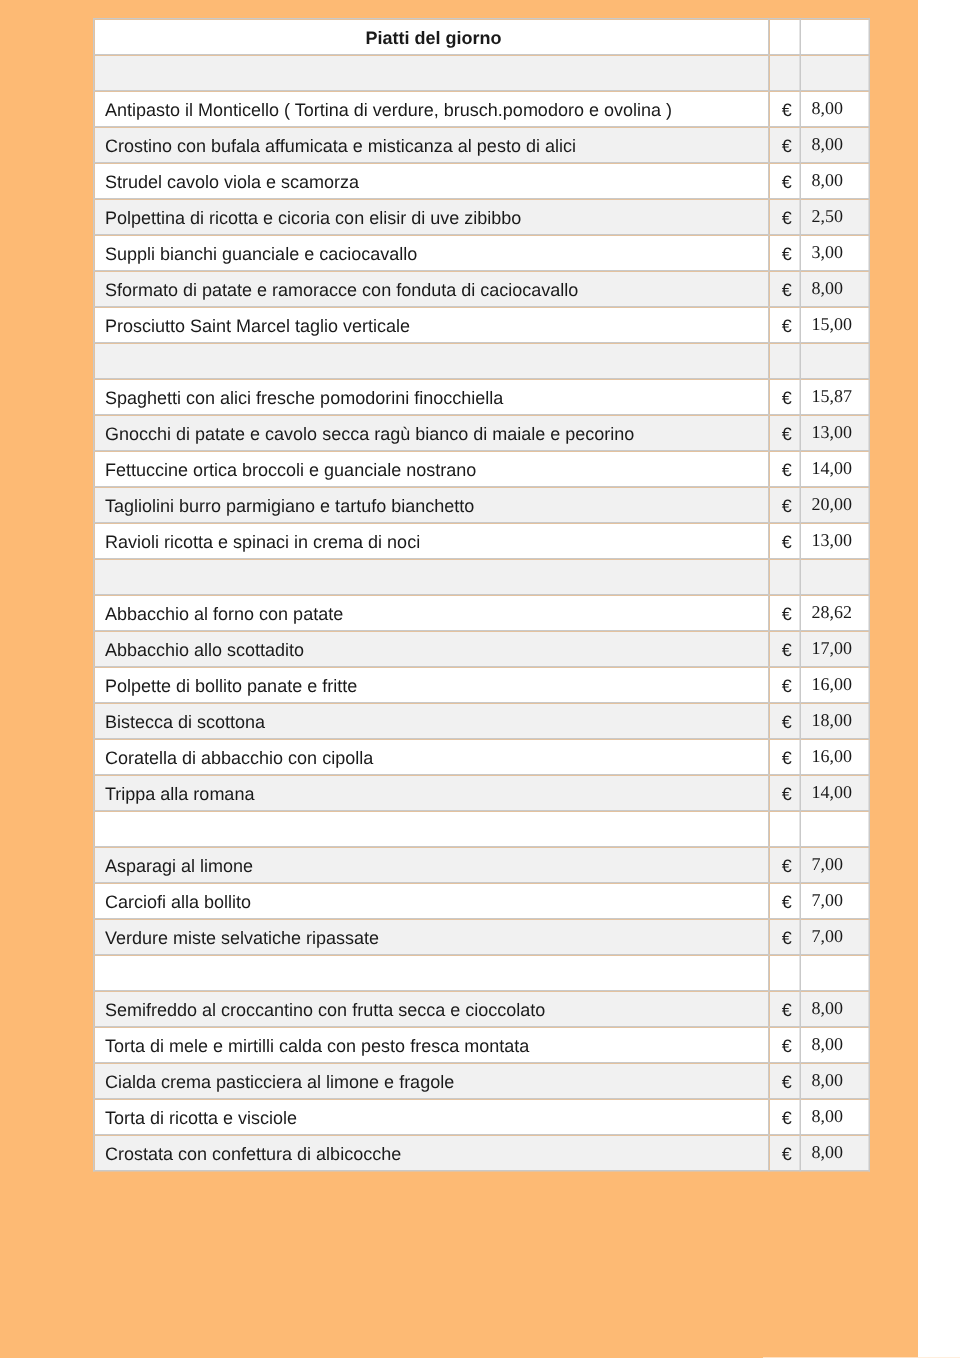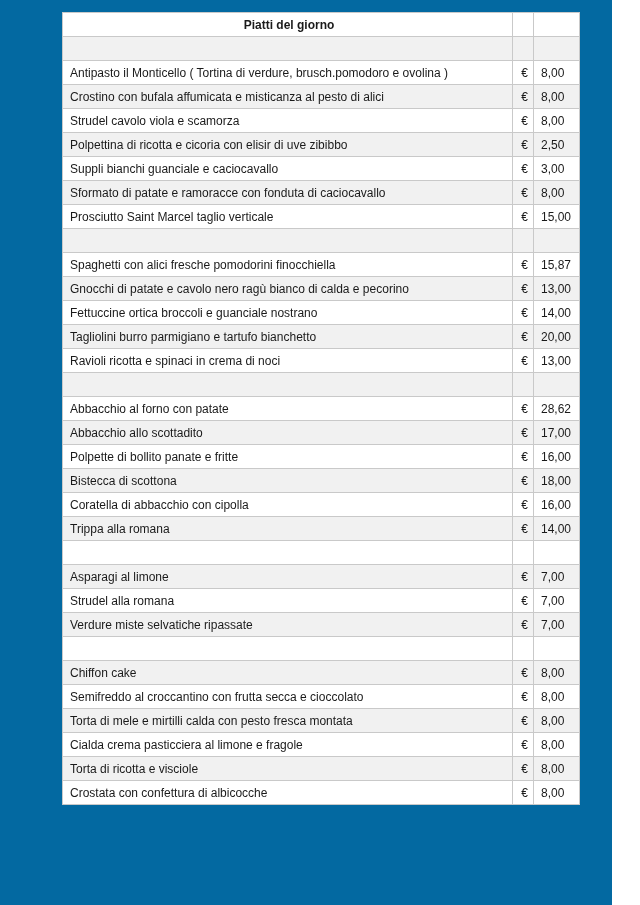--- a/index.html
+++ b/index.html
@@ -8,21 +8,21 @@
     padding: 0;
     background: #ffffff;
     width: 640px;
     height: 905px;
     font-family: "Liberation Sans", sans-serif;
   }
   .page {
     position: relative;
     width: 612px;
     height: 905px;
-    background: #0369a1;
+    background: #fdba74;
   }
   table.menu {
     position: absolute;
     left: 62px;
     top: 12px;
     width: 517px;
     border-collapse: collapse;
     table-layout: fixed;
   }
   table.menu td {
@@ -39,20 +39,21 @@
   table.menu tr:nth-child(even) td {
     background: #f1f1f1;
   }
   td.euro {
     text-align: center;
     padding: 0;
   }
   td.price {
     text-align: left;
     padding-left: 6px;
+    font-family: Liberation Serif, serif;
   }
   td.header-cell {
     font-weight: bold;
     text-align: center;
     font-size: 13px;
     padding: 0;
     color: #000000;
   }
 </style>
 </head>
@@ -115,21 +116,21 @@
           <td></td>
           <td class="euro"></td>
           <td class="price"></td>
         </tr>
         <tr>
           <td>Spaghetti con alici fresche pomodorini finocchiella</td>
           <td class="euro">€</td>
           <td class="price">15,87</td>
         </tr>
         <tr>
-          <td>Gnocchi di patate e cavolo nero ragù bianco di calda e pecorino</td>
+          <td>Gnocchi di patate e cavolo secca ragù bianco di maiale e pecorino</td>
           <td class="euro">€</td>
           <td class="price">13,00</td>
         </tr>
         <tr>
           <td>Fettuccine ortica broccoli e guanciale nostrano</td>
           <td class="euro">€</td>
           <td class="price">14,00</td>
         </tr>
         <tr>
           <td>Tagliolini burro parmigiano e tartufo bianchetto</td>
@@ -180,38 +181,33 @@
           <td></td>
           <td class="euro"></td>
           <td class="price"></td>
         </tr>
         <tr>
           <td>Asparagi al limone</td>
           <td class="euro">€</td>
           <td class="price">7,00</td>
         </tr>
         <tr>
-          <td>Strudel alla romana</td>
+          <td>Carciofi alla bollito</td>
           <td class="euro">€</td>
           <td class="price">7,00</td>
         </tr>
         <tr>
           <td>Verdure miste selvatiche ripassate</td>
           <td class="euro">€</td>
           <td class="price">7,00</td>
         </tr>
         <tr>
           <td></td>
           <td class="euro"></td>
           <td class="price"></td>
-        </tr>
-        <tr>
-          <td>Chiffon cake</td>
-          <td class="euro">€</td>
-          <td class="price">8,00</td>
         </tr>
         <tr>
           <td>Semifreddo al croccantino con frutta secca e cioccolato</td>
           <td class="euro">€</td>
           <td class="price">8,00</td>
         </tr>
         <tr>
           <td>Torta di mele e mirtilli calda con pesto fresca montata</td>
           <td class="euro">€</td>
           <td class="price">8,00</td>

